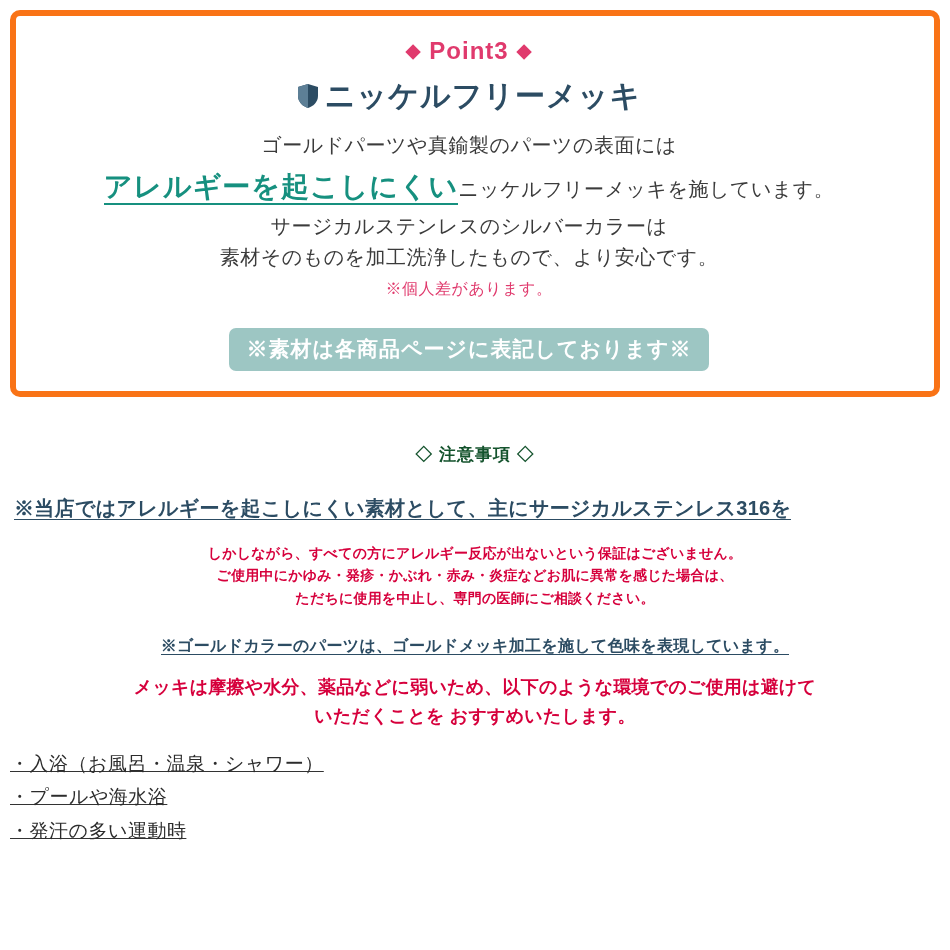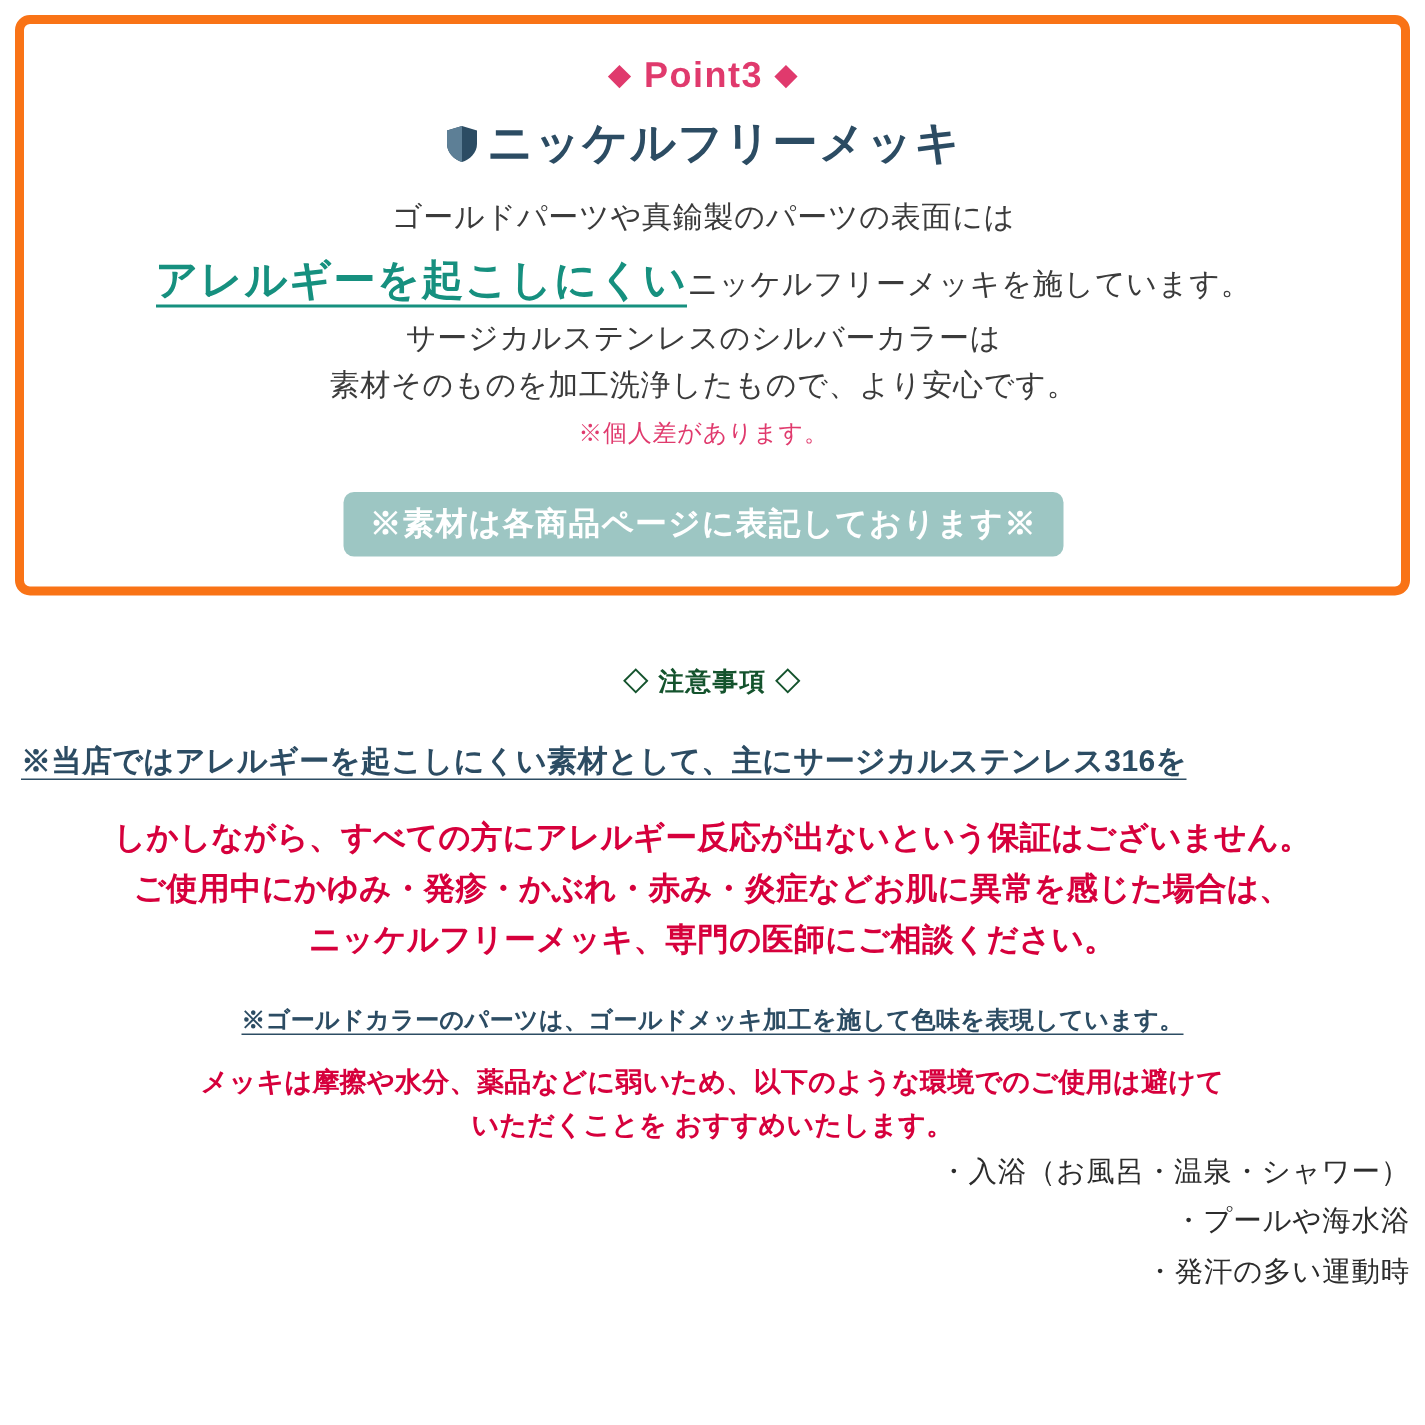--- a/index.html
+++ b/index.html
@@ -144,21 +144,21 @@
     margin-top: 22px;
     font-size: 19px;
     color: #2c4c63;
     font-weight: bold;
     letter-spacing: 0.3px;
     text-align: center;
   }
 
   .warn {
     margin-top: 18px;
-    font-size: 21px;
+    font-size: 14px;
     color: #d6003c;
     font-weight: bold;
     line-height: 1.62;
     letter-spacing: 0.2px;
     text-align: center;
   }
 
   .note-block-2 {
     margin-top: 26px;
     text-align: center;
@@ -176,22 +176,23 @@
     margin-top: 16px;
     font-size: 18px;
     color: #d6003c;
     font-weight: bold;
     line-height: 1.62;
     letter-spacing: 0.2px;
     text-align: center;
   }
 
   .bullets {
-    margin-top: 0;
-    text-align: right;
+    margin-top: 16px;
+    text-align: left;
+    text-decoration: underline;
   }
   .bullet {
     font-size: 19px;
     color: #2c2c2c;
     line-height: 1.75;
     letter-spacing: 0.5px;
   }
 </style>
 </head>
 <body>
@@ -233,21 +234,21 @@
     <div class="notes-heading">◇ 注意事項 ◇</div>
 
     <div class="note-block-1">
       <div><span class="u">※当店ではアレルギーを起こしにくい素材として、主にサージカルステンレス316を</span></div>
     </div>
 
 
     <div class="warn">
       <div>しかしながら、すべての方にアレルギー反応が出ないという保証はございません。</div>
       <div>ご使用中にかゆみ・発疹・かぶれ・赤み・炎症などお肌に異常を感じた場合は、</div>
-      <div>ニッケルフリーメッキ、専門の医師にご相談ください。</div>
+      <div>ただちに使用を中止し、専門の医師にご相談ください。</div>
     </div>
 
     <div class="note-block-2">
       <span class="u">※ゴールドカラーのパーツは、ゴールドメッキ加工を施して色味を表現しています。</span>
     </div>
 
     <div class="warn2">
       <div>メッキは摩擦や水分、薬品などに弱いため、以下のような環境でのご使用は避けて</div>
       <div>いただくことを おすすめいたします。</div>
     </div>

